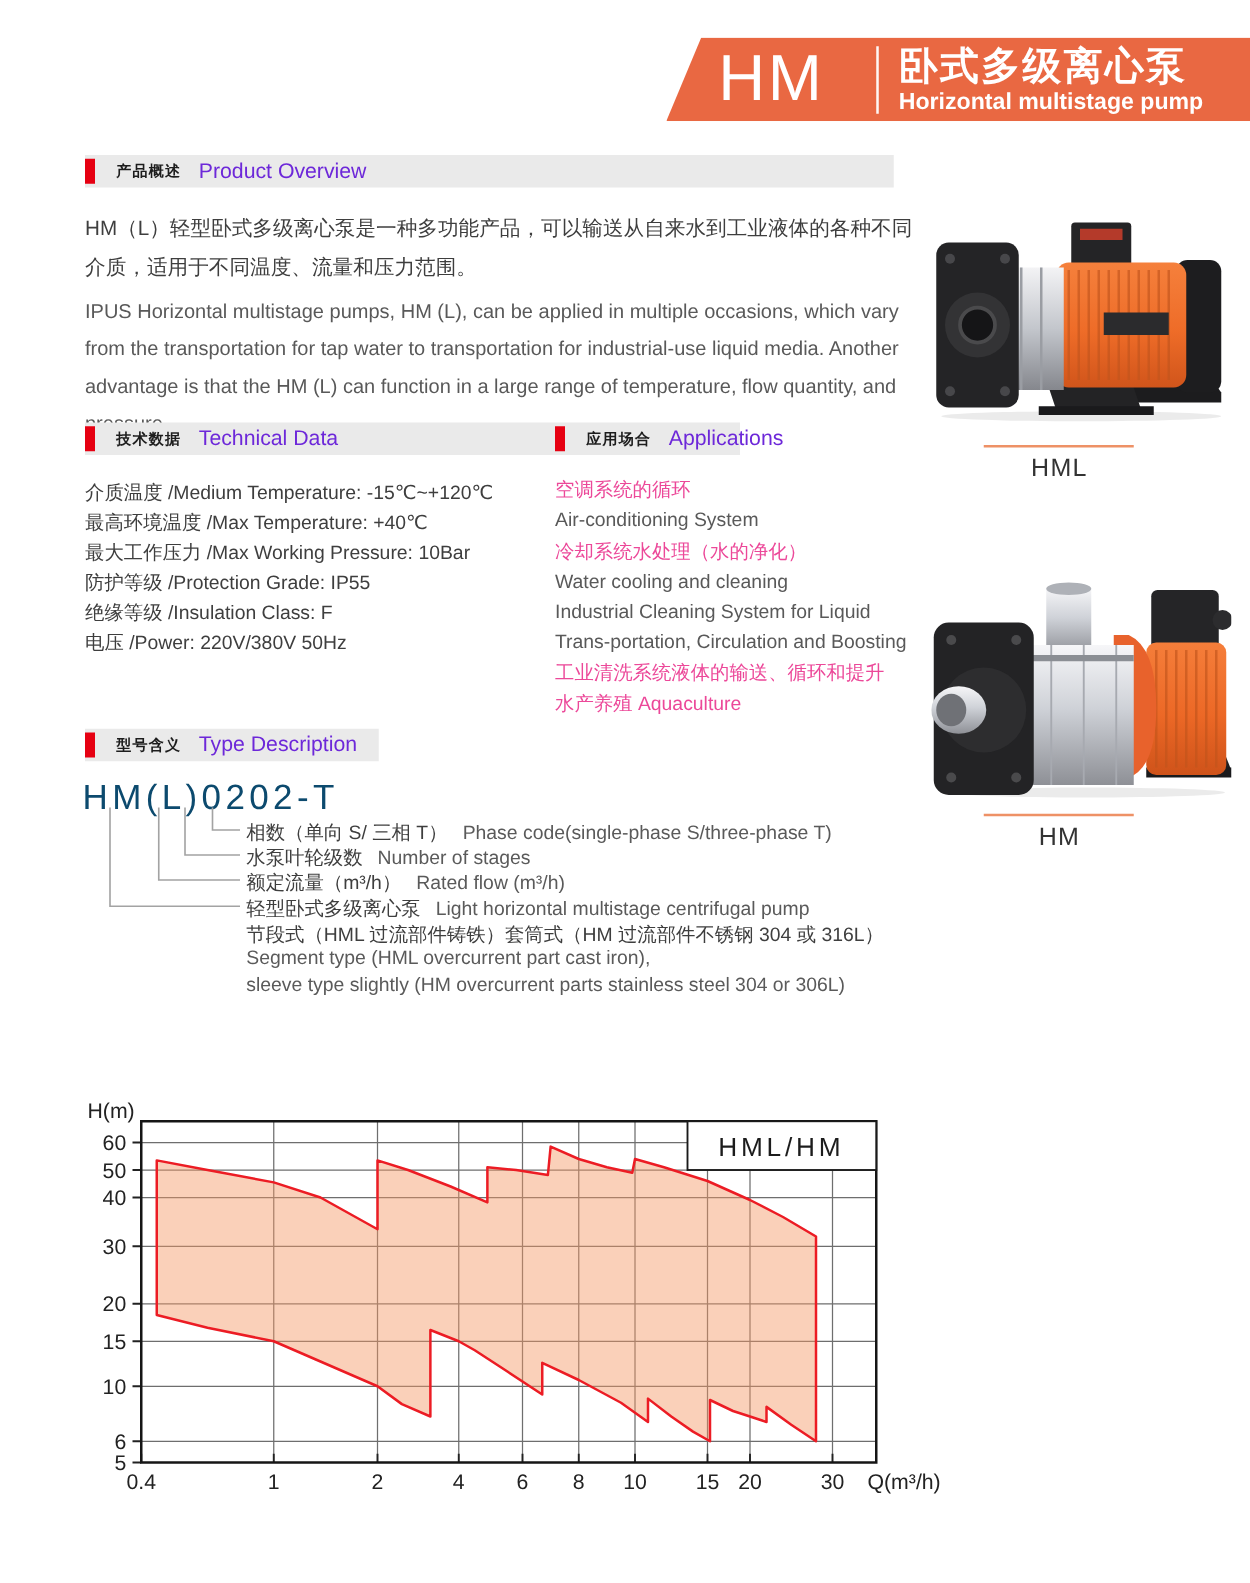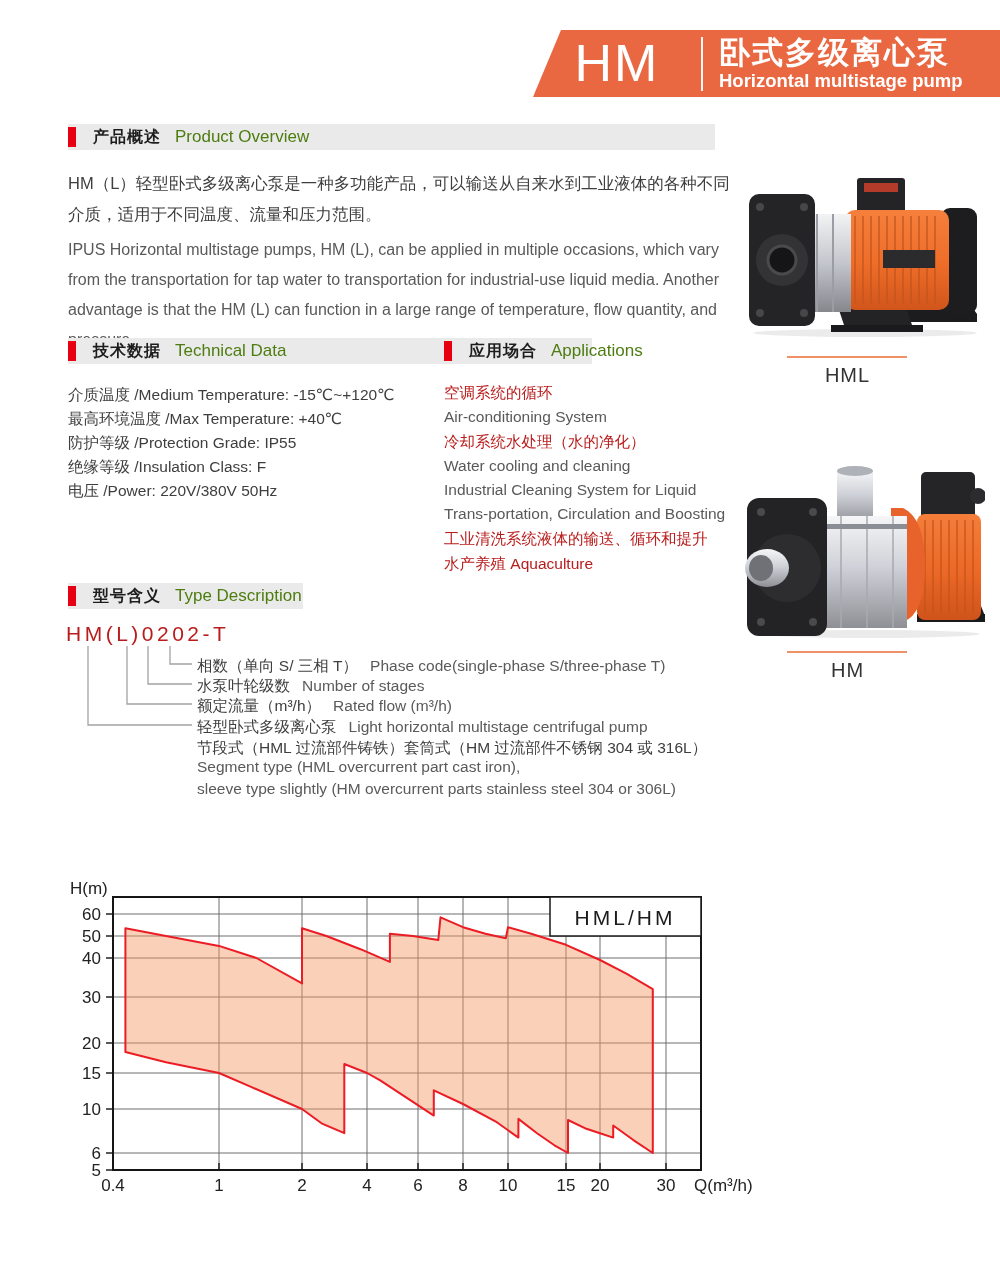--- a/index.html
+++ b/index.html
@@ -14,34 +14,34 @@
   .banner-code{width:168px;text-align:center;font-size:52px;font-weight:300;letter-spacing:2px;line-height:67px;}
   .banner-div{width:2px;height:54px;background:rgba(255,255,255,.95);}
   .banner-right{padding-left:16px;line-height:1;}
   .banner-cn{font-size:31px;font-weight:bold;letter-spacing:2px;}
   .banner-en{font-size:18.5px;font-weight:bold;margin-top:4px;}
 
   
   .sec-bar{position:absolute;background:#EAEAEA;height:26px;}
   .hdr-group{position:absolute;top:0;height:26px;display:flex;align-items:center;}
   .red-block{width:8px;height:20px;background:#E60012;flex:0 0 auto;}
-  .hdr-cn{font-size:16px;font-weight:bold;color:#1d1d1d;margin-left:17px;letter-spacing:1px;white-space:nowrap;}
-  .hdr-en{font-size:17px;color:#4d7c0f;margin-left:14px;white-space:nowrap;}
+  .hdr-cn{font-size:12px;font-weight:bold;color:#1d1d1d;margin-left:17px;letter-spacing:1px;white-space:nowrap;}
+  .hdr-en{font-size:17px;color:#6d28d9;margin-left:14px;white-space:nowrap;}
 
   
   .para-cn{position:absolute;left:68px;top:168px;width:668px;font-size:16.5px;line-height:31px;color:#3e3e3e;}
   .para-en{position:absolute;left:68px;top:235px;width:672px;font-size:16px;line-height:30px;color:#595959;}
   .spec-list{position:absolute;left:68px;top:383px;width:370px;}
   .spec-line{font-size:15.5px;line-height:24px;color:#3e3e3e;white-space:nowrap;}
   .app-list{position:absolute;left:444px;top:380px;width:296px;}
-  .app-line.cn{font-size:15.5px;line-height:25px;color:#b91c1c;}
+  .app-line.cn{font-size:15.5px;line-height:25px;color:#ec4899;}
   .app-line.en{font-size:15.5px;line-height:24px;color:#595959;}
 
   
-  .model-code{position:absolute;left:66px;top:622px;font-size:21px;letter-spacing:3.5px;color:#b91c1c;}
+  .model-code{position:absolute;left:66px;top:622px;font-size:28px;letter-spacing:3.5px;color:#0c4a6e;}
   .legend-line{position:absolute;left:197px;font-size:15.5px;white-space:nowrap;text-align:right;}
   .legend-cn{color:#3e3e3e;}
   .legend-en{color:#5a5a5a;}
   .note-line{position:absolute;left:197px;font-size:15.5px;white-space:nowrap;}
   .note-line.cn{color:#3e3e3e;}
   .note-line.en{color:#5a5a5a;}
 
   
   .prod-line{position:absolute;width:120px;height:0;border-top:2px solid #EE9166;}
   .prod-label{position:absolute;width:205px;text-align:center;font-size:20px;color:#333;letter-spacing:1px;}
@@ -82,20 +82,21 @@
     <div class="hdr-group" style="left:376px;">
       <span class="red-block"></span>
       <span class="hdr-cn">应用场合</span>
       <span class="hdr-en">Applications</span>
     </div>
   </div>
 
   <div class="spec-list">
     <div class="spec-line">介质温度 /Medium Temperature: -15℃~+120℃</div>
     <div class="spec-line">最高环境温度 /Max Temperature: +40℃</div>
+    <div class="spec-line">最大工作压力 /Max Working Pressure: 10Bar</div>
     <div class="spec-line">防护等级 /Protection Grade: IP55</div>
     <div class="spec-line">绝缘等级 /Insulation Class: F</div>
     <div class="spec-line">电压 /Power: 220V/380V  50Hz</div>
   </div>
 
   <div class="app-list">
     <div class="app-line cn">空调系统的循环</div>
     <div class="app-line en">Air-conditioning System</div>
     <div class="app-line cn">冷却系统水处理（水的净化）</div>
     <div class="app-line en">Water cooling and cleaning</div>

